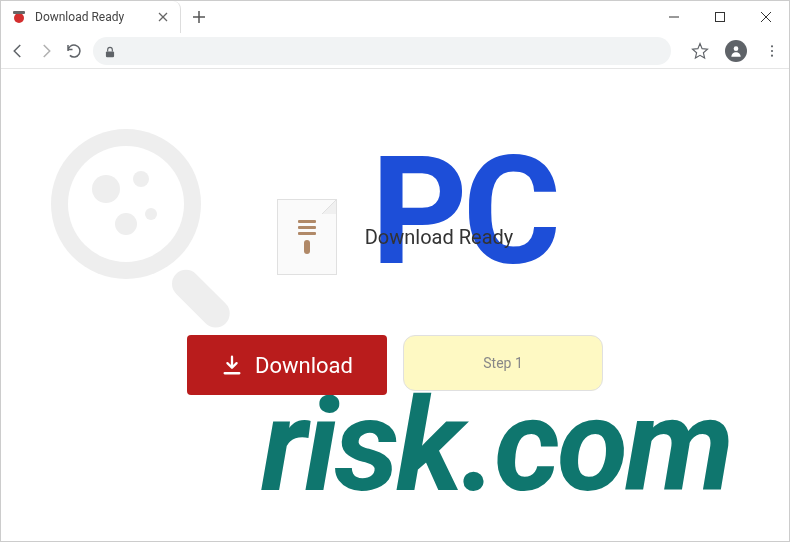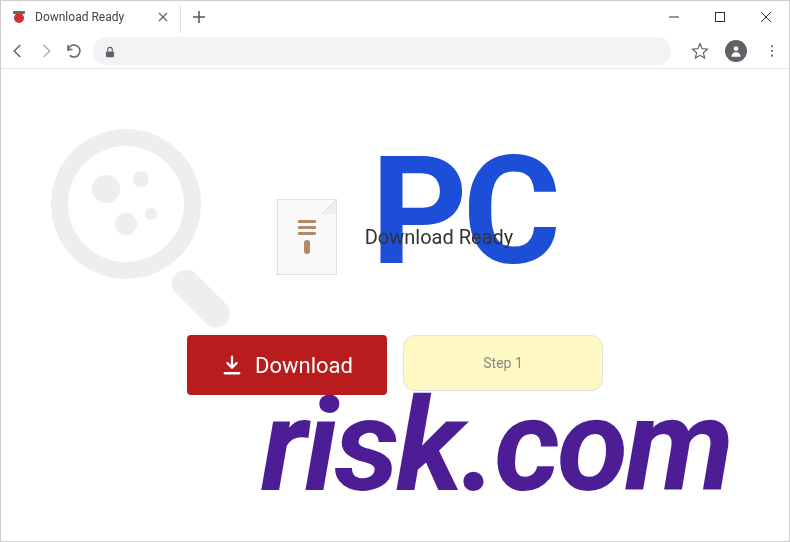--- a/index.html
+++ b/index.html
@@ -21,21 +21,21 @@
 .lock { width: 14px; height: 14px; color: #5f6368; }
 .right-icons { display: flex; align-items: center; gap: 16px; margin-left: 10px; }
 .account-circle { width: 22px; height: 22px; border-radius: 50%; background: #5f6368; display: flex; align-items: center; justify-content: center; }
 .account-circle svg { width: 14px; height: 14px; fill: #fff; }
 
 .page { position: relative; width: 100%; height: calc(100% - 68px); background: #fff; overflow: hidden; }
 
 .watermark { position: absolute; inset: 0; pointer-events: none; }
 .wm-mag { position: absolute; left: 30px; top: 40px; }
 .wm-pc { position: absolute; left: 370px; top: 55px; font-size: 150px; font-weight: 700; color: #1d4ed8; letter-spacing: -5px; }
-.wm-risk { position: absolute; left: 260px; top: 300px; font-size: 130px; font-weight: 700; color: #4c1d95; font-style: italic; letter-spacing: -3px; }
+.wm-risk { position: absolute; left: 260px; top: 300px; font-size: 130px; font-weight: 700; color: #0f766e; font-style: italic; letter-spacing: -3px; }
 
 .content { position: absolute; left: 0; right: 0; top: 130px; display: flex; flex-direction: column; align-items: center; }
 .filecard { display: flex; align-items: center; gap: 28px; margin-bottom: 60px; }
 .fileicon { width: 60px; height: 76px; background: #fafafa; border: 1px solid #e0e0e0; display: flex; align-items: center; justify-content: center; position: relative; }
 .fileicon::before { content: ""; position: absolute; top: 0; right: 0; width: 14px; height: 14px; background: linear-gradient(135deg, transparent 48%, #e0e0e0 50%, #f0f0f0 52%); }
 .zipglyph { display: flex; flex-direction: column; align-items: center; gap: 3px; }
 .zipglyph .seg { width: 18px; height: 3px; background: #b08968; border-radius: 1px; }
 .zipglyph .pull { width: 6px; height: 14px; background: #b08968; border-radius: 3px; margin-top: 2px; }
 .filetext { color: #333; font-size: 20px; line-height: 1.4; }
 

